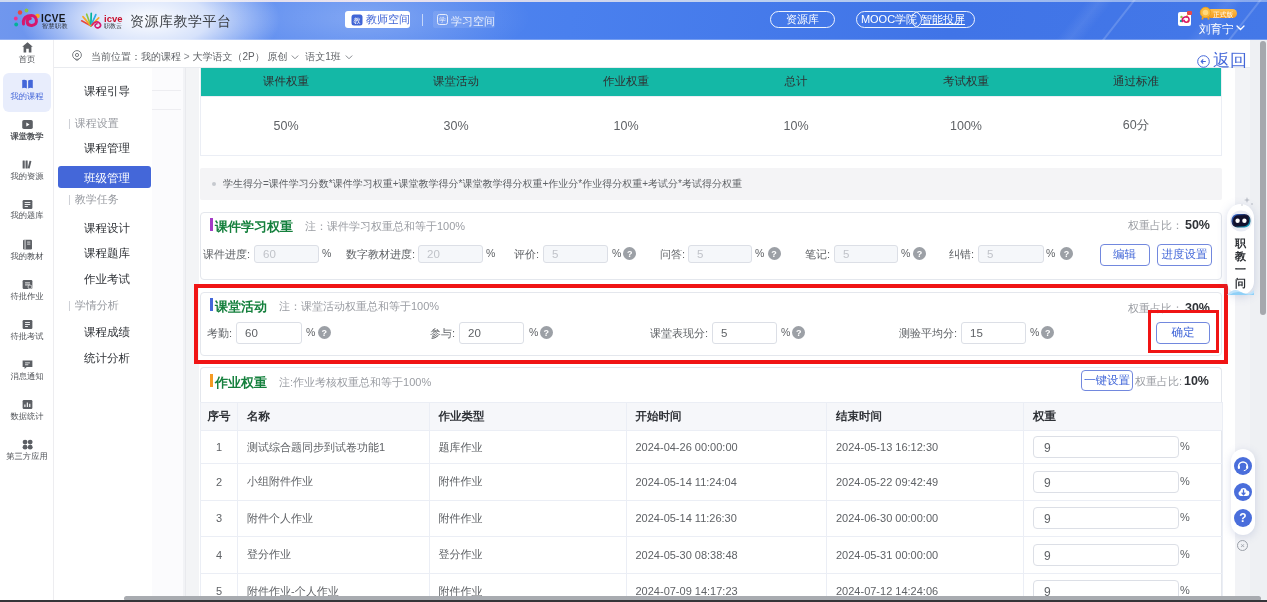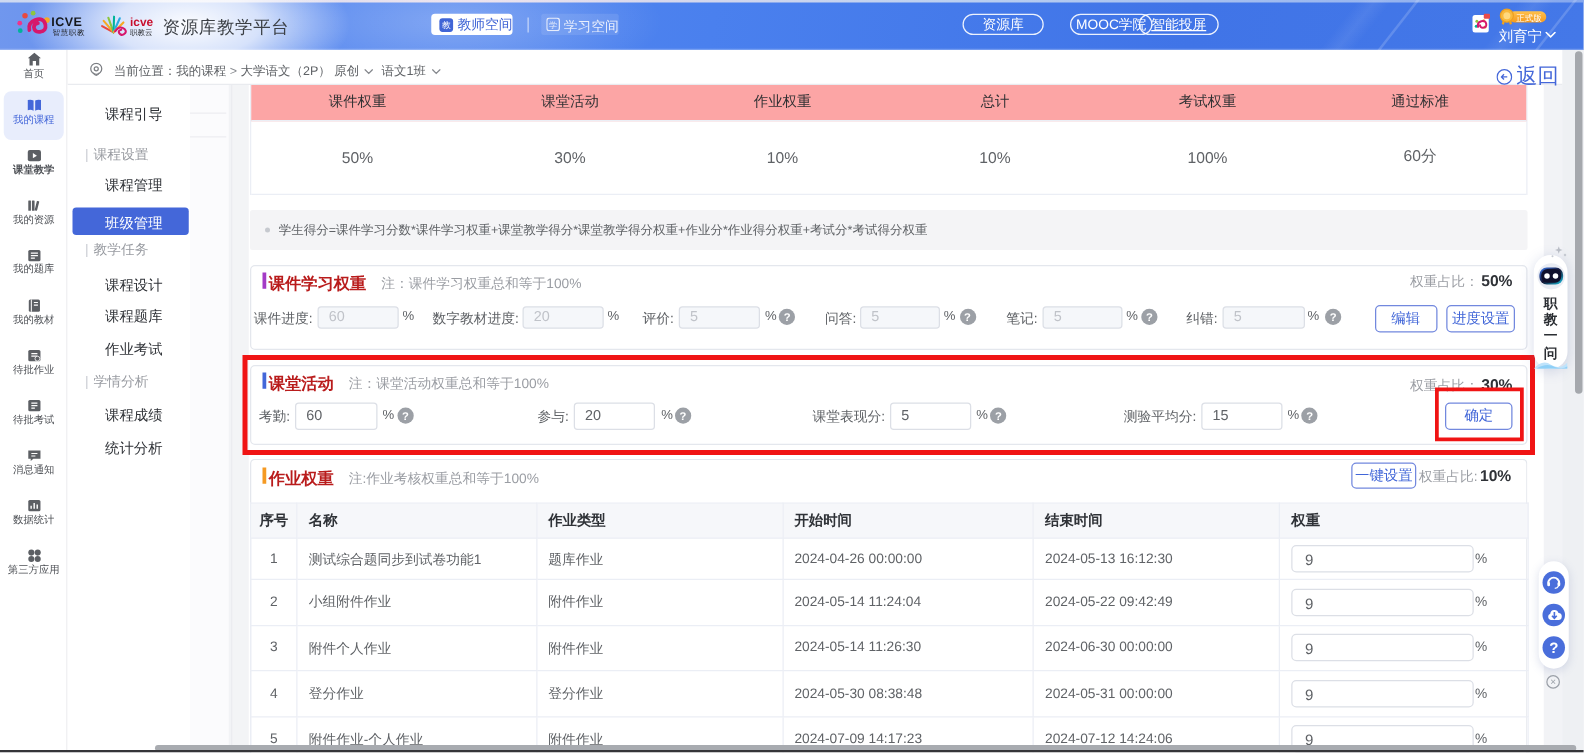--- a/index.html
+++ b/index.html
@@ -37,30 +37,30 @@
 .mgroup i{font-style:normal;color:#c9ccd2;margin-right:4px;}
 #msel{position:absolute;left:58px;top:166px;width:93px;height:22px;background:#4467d9;border-radius:3px;}
 #msel span{position:absolute;left:26px;top:5px;font-size:11.5px;color:#fff;}
 #strip{position:absolute;left:152px;top:68px;width:31px;height:534px;background:#fbfbfd;}
 #stripline{position:absolute;left:185px;top:68px;width:1px;height:534px;background:#e9eaee;}
 #gap2{position:absolute;left:186px;top:68px;width:13px;height:534px;background:#f3f4f6;}
 
 #main{position:absolute;left:199px;top:68px;width:1036px;height:534px;background:#fff;}
 
 .t1{position:absolute;left:1px;top:0;width:1022px;}
-.t1 .hrow{height:28.5px;background:#fca5a5;border-bottom:1px solid #ebeef5;display:flex;}
+.t1 .hrow{height:28.5px;background:#14b8a6;border-bottom:1px solid #ebeef5;display:flex;}
 .t1 .vrow{height:59px;border-bottom:1px solid #ebeef5;display:flex;}
 .t1 .c{width:170.33px;display:flex;align-items:center;justify-content:center;font-size:11.5px;color:#303133;}
 .t1 .vrow .c{color:#5f6266;font-size:12.5px;}
 
 #note{position:absolute;left:1px;top:100px;width:1022px;height:31.5px;background:#f4f4f6;border-radius:2px;font-size:10px;color:#5f6266;display:flex;align-items:center;}
 #note .dot{width:4px;height:4px;border-radius:50%;background:#c6c9cf;margin:0 7px 0 12px;}
 
 .box{position:absolute;left:1px;width:1022px;border:1px solid #e4e7ed;border-radius:4px;background:#fff;}
-.btitle{position:absolute;left:11px;font-size:13px;font-weight:bold;color:#b91c1c;}
+.btitle{position:absolute;left:11px;font-size:13px;font-weight:bold;color:#15803d;}
 .bmark{position:absolute;left:11px;width:3px;height:13px;}
 .bnote{position:absolute;font-size:11px;color:#9a9da3;}
 .wzb{position:absolute;font-size:11px;color:#9a9da3;white-space:nowrap;}
 .wzb b{font-size:12.5px;color:#2f3237;margin-left:2px;}
 .flabel{position:absolute;font-size:11px;color:#5f6266;text-align:right;}
 .finput{position:absolute;border:1px solid #dcdfe6;border-radius:3px;font-size:11.5px;color:#5f6266;display:flex;align-items:center;padding-left:8px;background:#fff;}
 .finput.dis{background:#f5f7fa;color:#c0c3c9;}
 .fpct{position:absolute;font-size:10.5px;color:#5f6266;}
 .qm{position:absolute;width:13px;height:13px;border-radius:50%;background:#9ca0a6;color:#fff;font-size:9px;font-weight:bold;display:flex;align-items:center;justify-content:center;}
 .obtn{position:absolute;border:1px solid #7288de;border-radius:4px;background:#fff;color:#4166d8;font-size:11.5px;display:flex;align-items:center;justify-content:center;}

